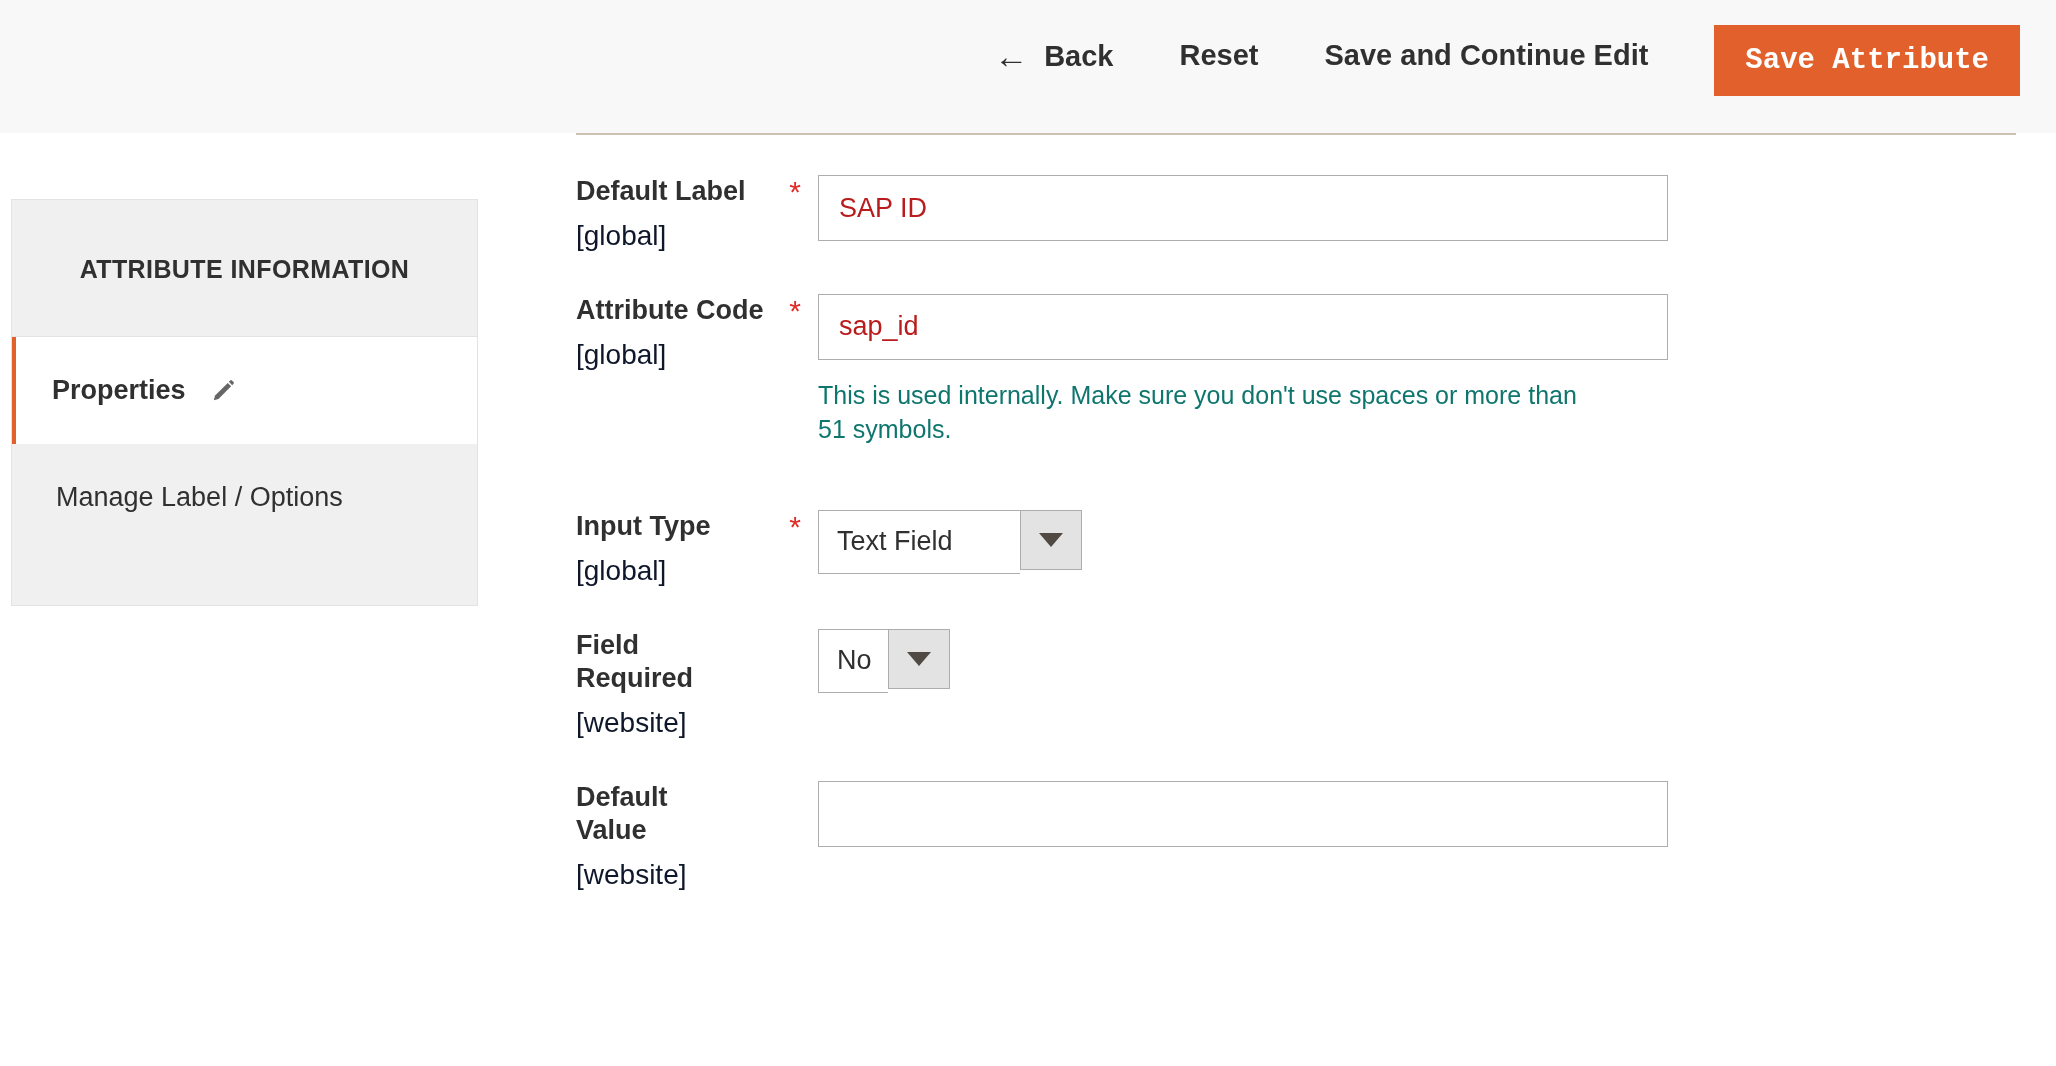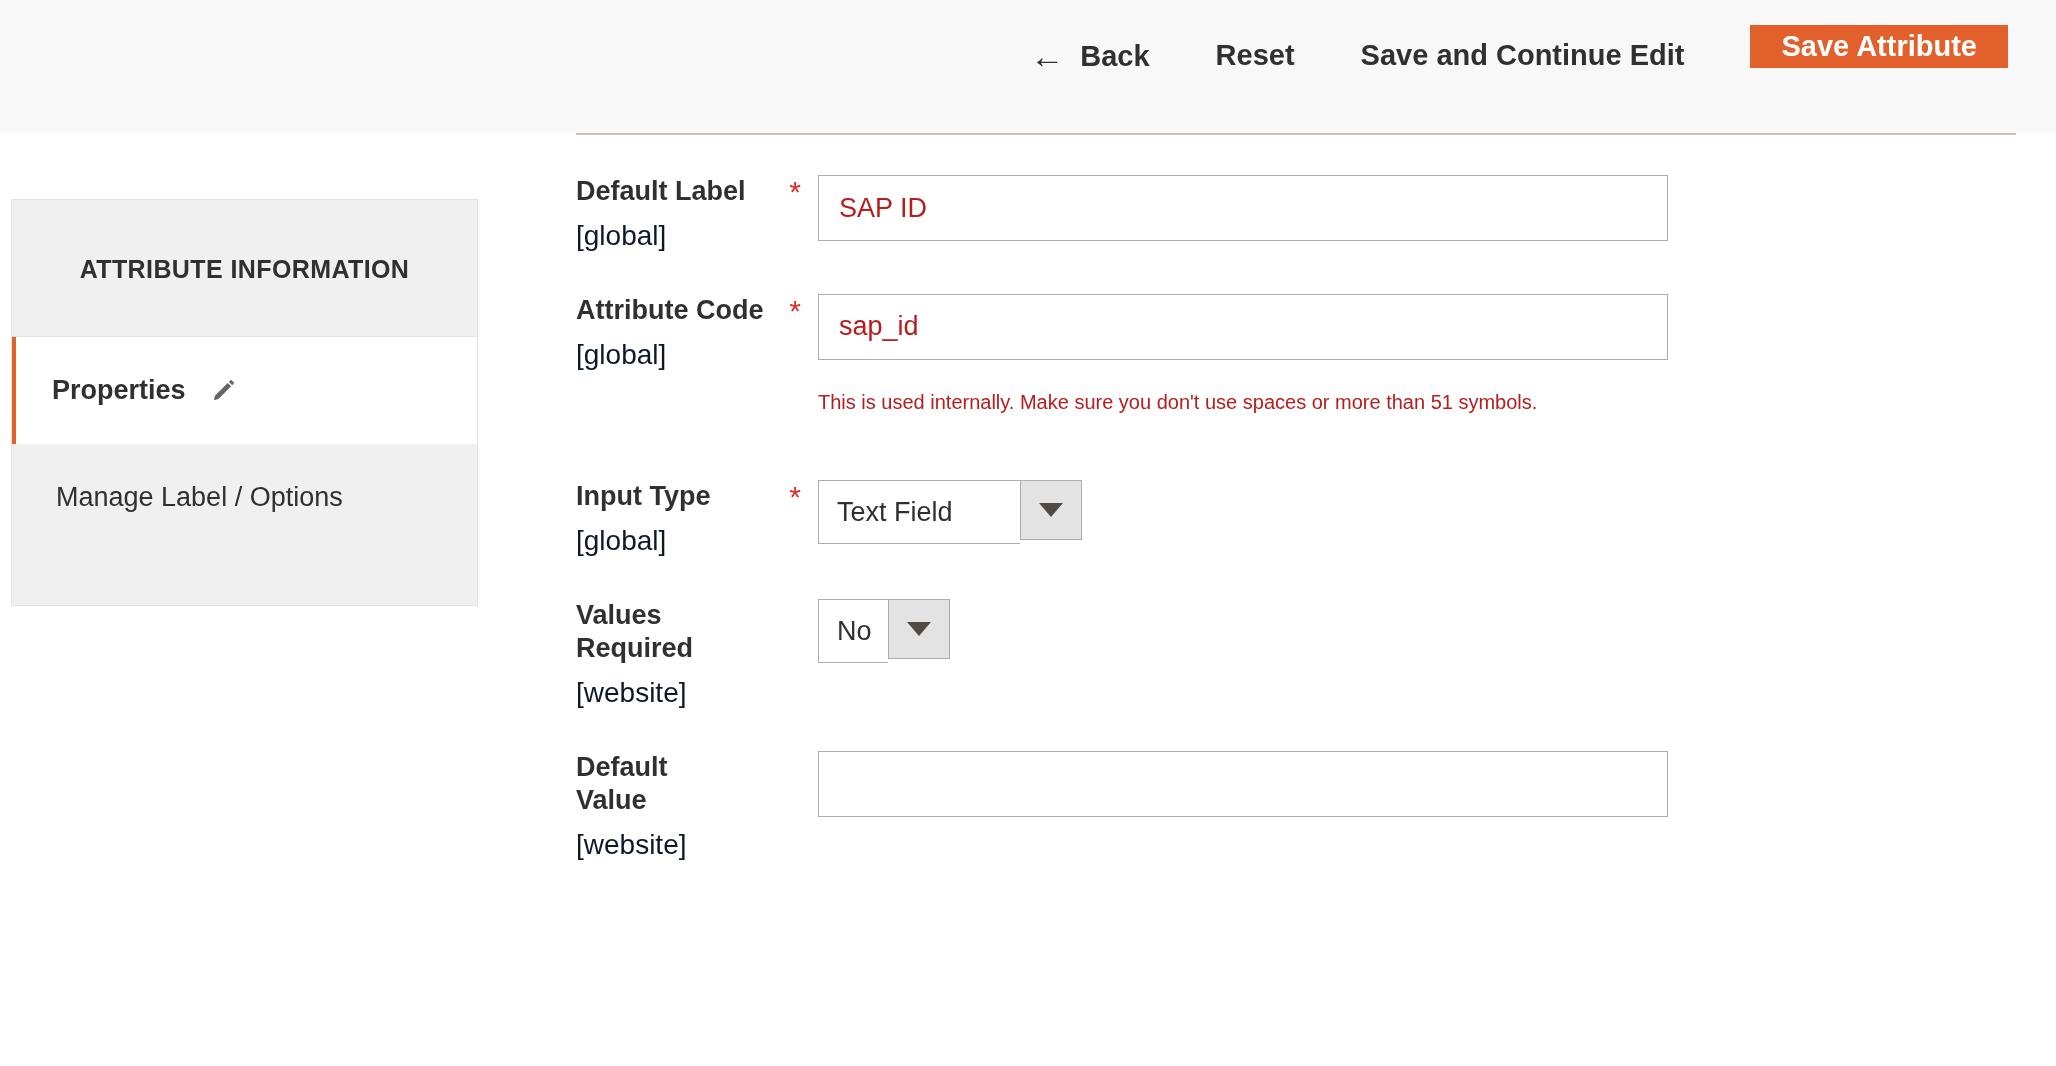--- a/index.html
+++ b/index.html
@@ -68,25 +68,25 @@
     border: none;
     font-family: "Liberation Sans", sans-serif;
     white-space: nowrap;
   }
   .action-primary {
     background: #e1602b;
     border: 1px solid #e1602b;
     color: #ffffff;
     font-size: 29px;
     font-weight: bold;
-    font-family: Liberation Sans, sans-serif;
-    padding: 4px 30px;
+    font-family: Liberation Mono, monospace;
+    padding: 18px 30px;
     cursor: pointer;
     white-space: nowrap;
-    margin-right: 48px;
+    margin-right: 36px;
     border-radius: 0;
   }
 
   
   .page-main {
     position: absolute;
     left: 0;
     top: 133px;
     width: 2056px;
     height: 933px;
@@ -210,24 +210,24 @@
     background: #ffffff;
     font-size: 27px;
     color: #b91c1c;
     padding: 0 20px;
     box-sizing: border-box;
     font-family: "Liberation Sans", sans-serif;
     border-radius: 0;
     outline: none;
   }
   .field-note {
-    font-size: 20px;
-    color: #b91c1c;
+    font-size: 25px;
+    color: #0f766e;
     line-height: 1.36;
-    margin-top: 29px;
+    margin-top: 18px;
     width: 790px;
   }
 
   
   .select-wrap {
     display: flex;
     align-items: stretch;
     cursor: pointer;
     width: max-content;
   }
@@ -351,21 +351,21 @@
             <span class="caret"></span>
           </div>
         </div>
       </div>
     </div>
 
     <div class="spacer-sm"></div>
 
     <div class="field-row">
       <div class="field-label-cell">
-        <span class="field-label-line">Values</span>
+        <span class="field-label-line">Field</span>
         <span class="field-label-line">Required</span>
         <span class="field-scope">[website]</span>
       </div>
       <div class="req-cell"></div>
       <div class="field-control-cell">
         <div class="select-wrap">
           <div class="select-value w-values-req">No</div>
           <div class="select-arrow">
             <span class="caret"></span>
           </div>

